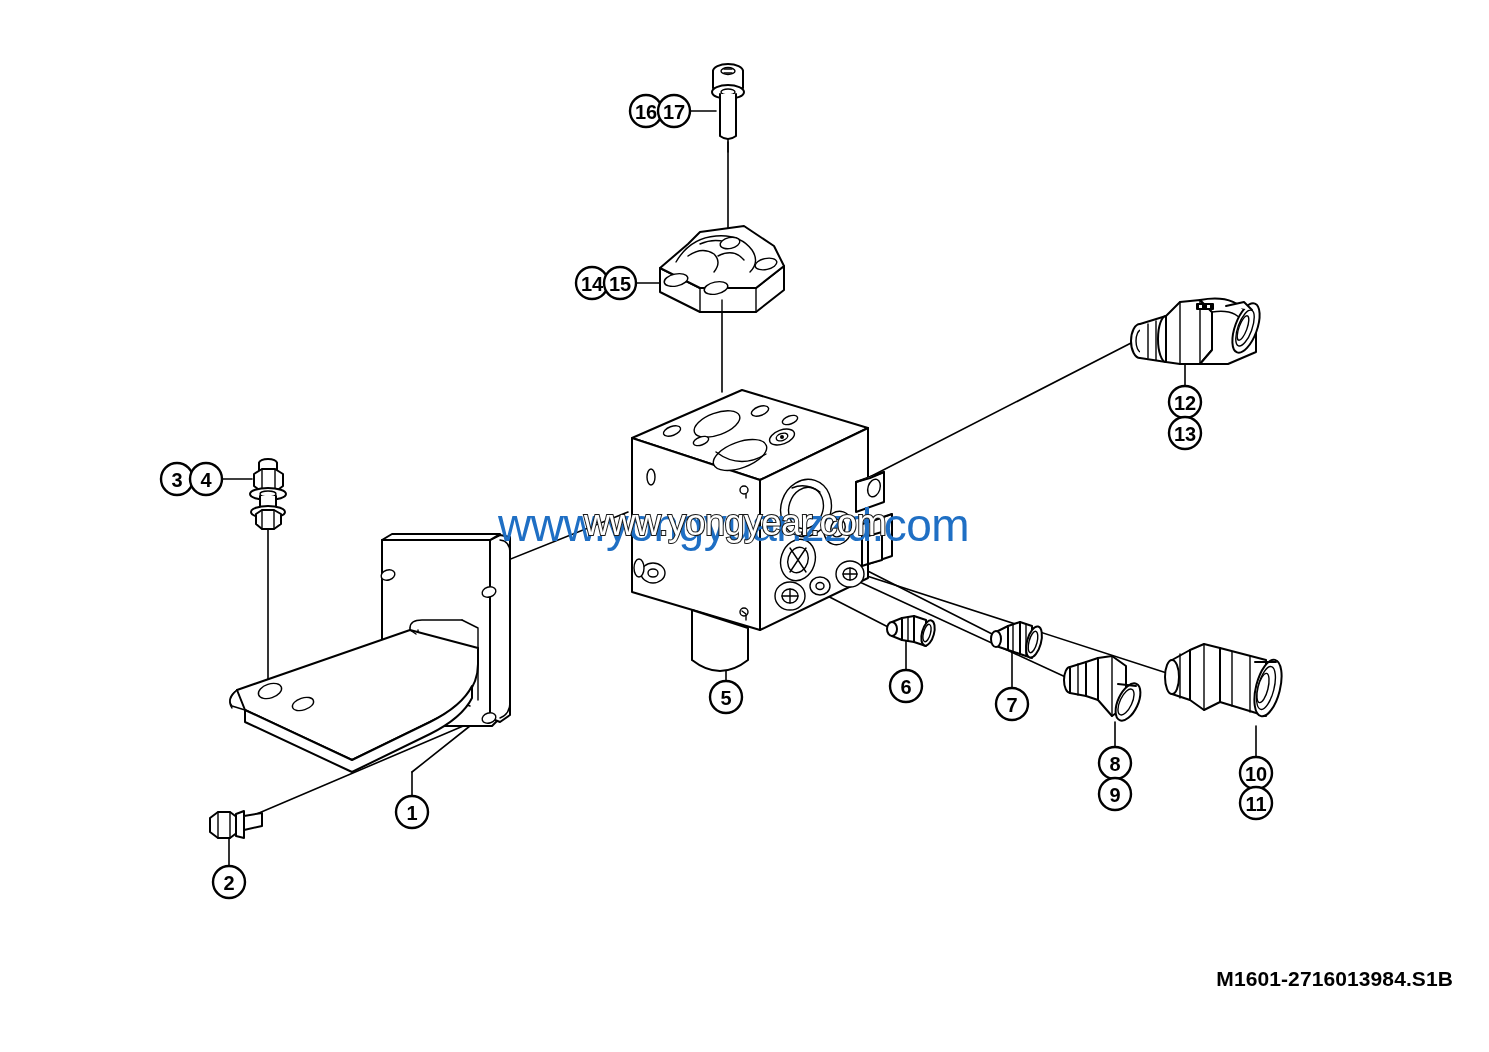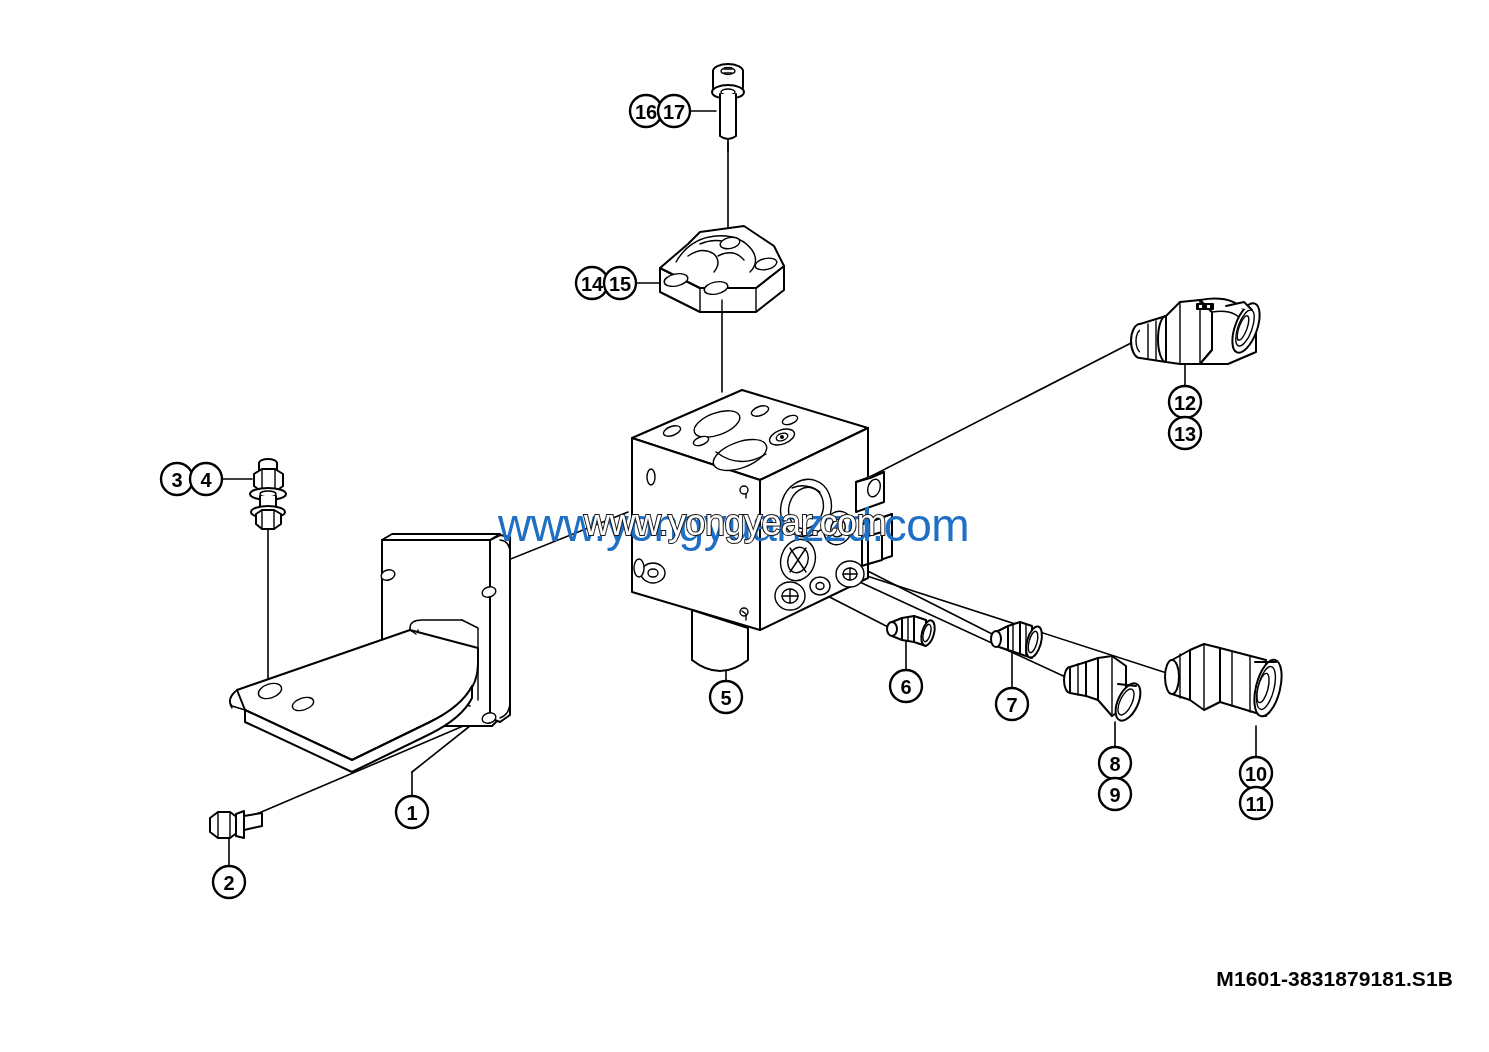--- a/index.html
+++ b/index.html
@@ -440,15 +440,15 @@
       <g>
         <circle class="bub" cx="229" cy="882" r="16"></circle>
         <text class="bubtxt" x="229" y="883">2</text>
       </g>
     </g>
   </svg>
 
   <div class="wm-blue">www.yongyuanzzd.com</div>
   <div class="wm-outline">www.yongyear.com</div>
 
-  <div class="part-number">M1601-3831879181.S1B</div>
+  <div class="part-number">M1601-2716013984.S1B</div>
 
 </div>
 
 </body></html>

